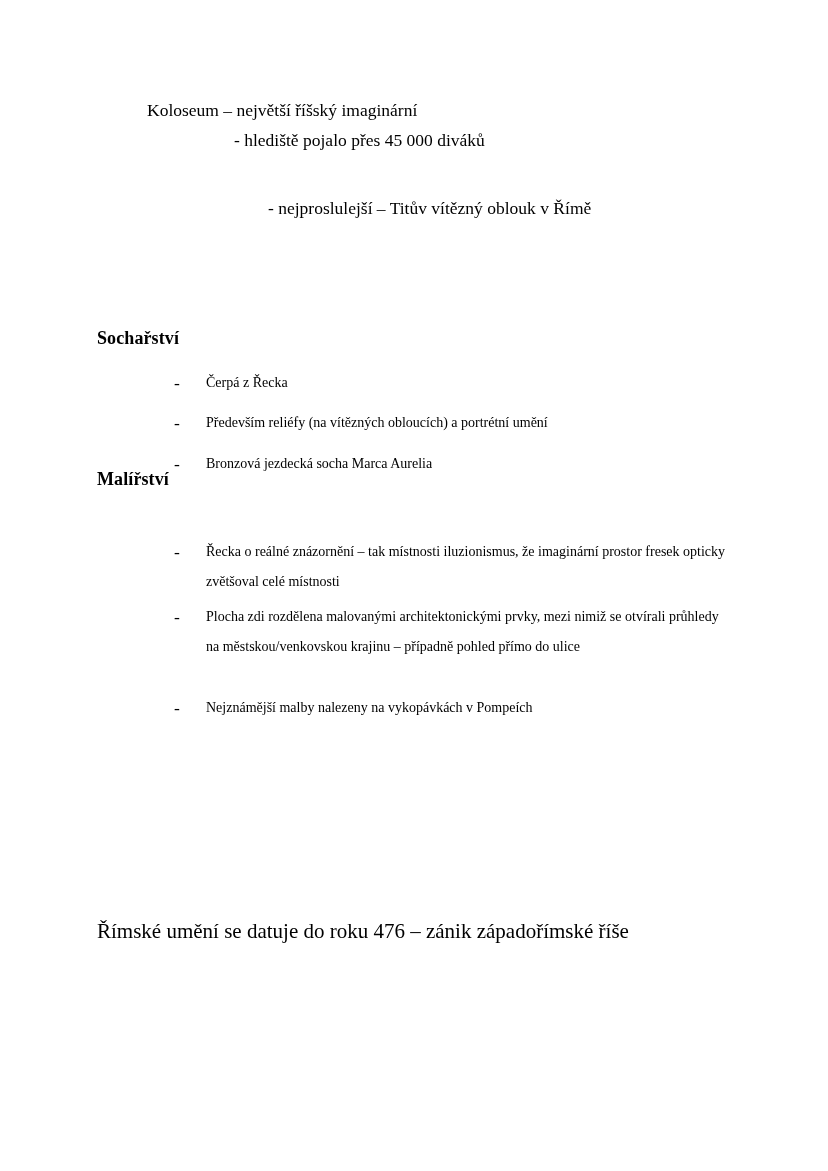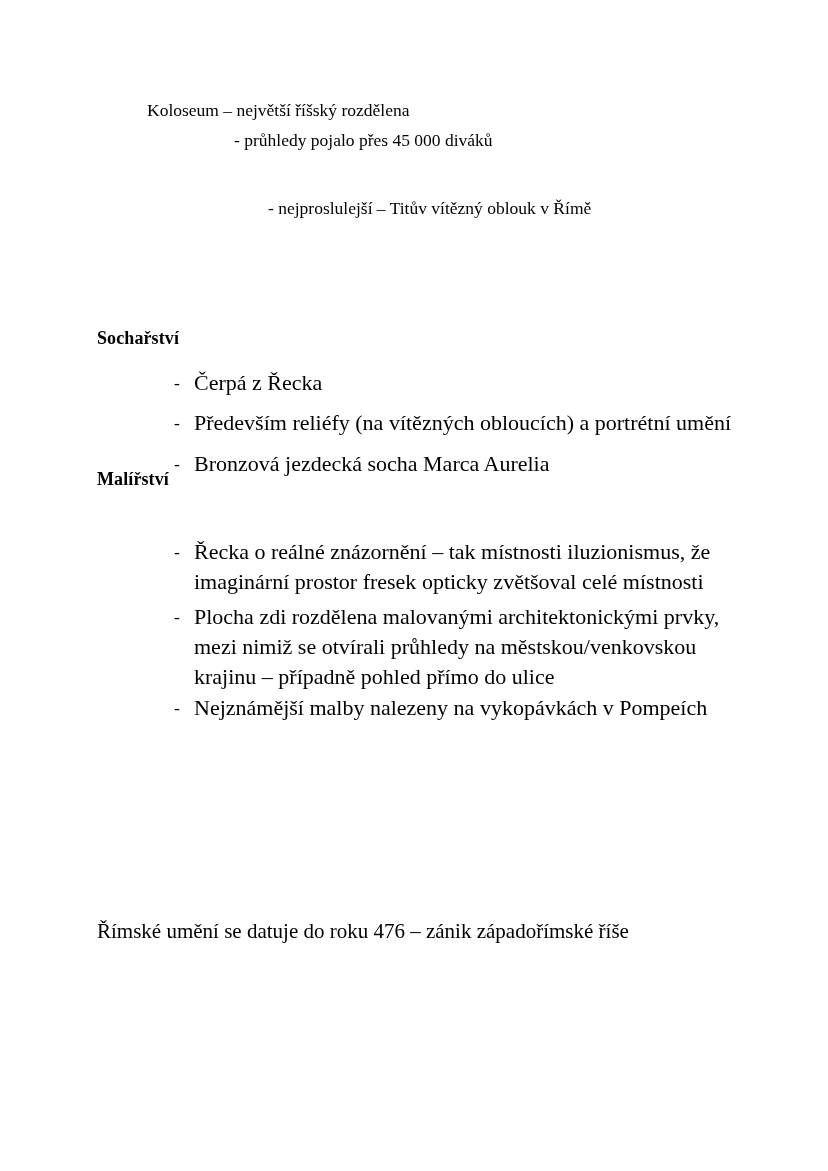--- a/index.html
+++ b/index.html
@@ -63,22 +63,22 @@
     position: absolute;
     left: 0;
     top: 0;
     width: 22px;
     font-size: 17.5px;
     line-height: 30px;
     color: #000;
   }
   .bullet .btxt {
     display: block;
-    margin-left: 20px;
-    font-size: 22px;
+    margin-left: 32px;
+    font-size: 14px;
     line-height: 30px;
     text-indent: 0;
   }
 
   
   #b-cerpa     { top: 368px; }
   #b-reliefy   { top: 408px; }
   #b-bronzova  { top: 449px; }
 
   
@@ -97,25 +97,25 @@
     white-space: normal;
     margin-top: 40px;
   }
 </style>
 </head>
 <body>
 
 <div class="page">
 
   <div class="blk" id="koloseum-line">
-    <b>Koloseum</b><span> – </span><span>největší říšský </span><b>rozdělena</b>
+    <b>Koloseum</b><span> – </span><span>největší říšský </span><b>imaginární</b>
   </div>
 
   <div class="blk" id="hlediste-line">
-    <span>- průhledy pojalo přes </span><b>45 000 diváků</b>
+    <span>- hlediště pojalo přes </span><b>45 000 diváků</b>
   </div>
 
 
   <div class="blk" id="tituv-line">
     <span>- nejproslulejší – </span><b>Titův vítězný oblouk</b><span> v Římě</span>
   </div>
 
   <div class="heading" id="heading-sochastvi">Sochařství</div>
 
   <div class="bullet" id="b-cerpa">

